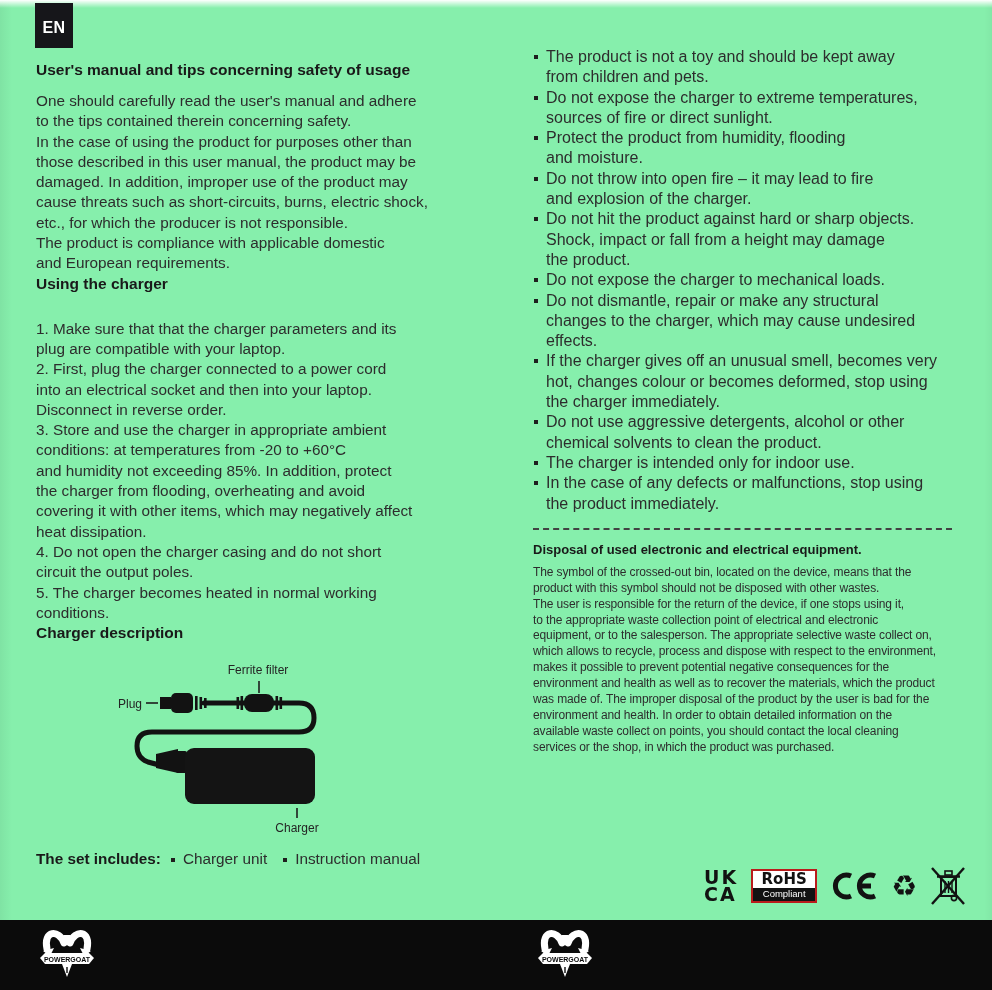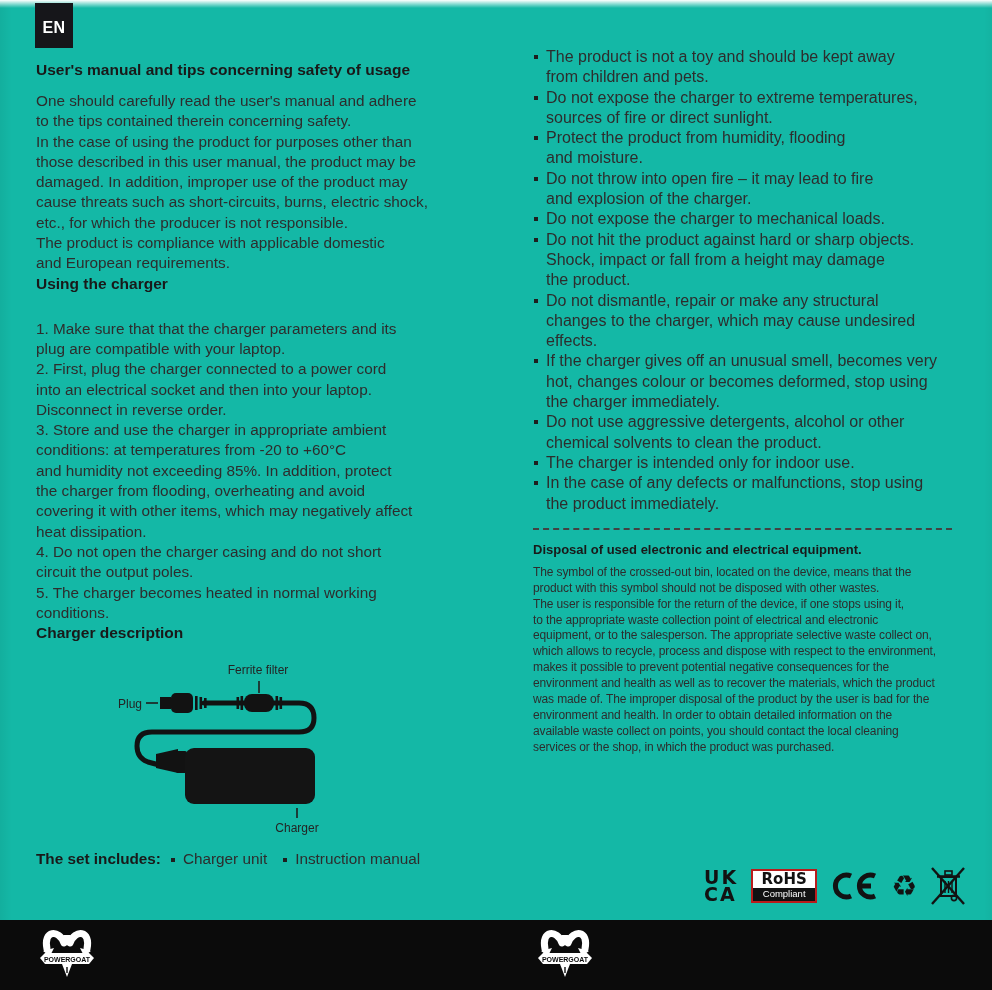--- a/index.html
+++ b/index.html
@@ -1,18 +1,18 @@
 <!DOCTYPE html>
 <html><head>
 <meta charset="utf-8">
 <style>
   html,body { margin:0; padding:0; }
   .page {
     position:relative; width:992px; height:990px;
-    background:#14b8a6; overflow:hidden;
+    background:#86efac; overflow:hidden;
     font-family:"Liberation Sans", sans-serif; color:#2a2a2a;
   }
   .page::before{
     content:''; position:absolute; inset:0; pointer-events:none;
     background:
       linear-gradient(180deg, #ffffff 0px, rgba(255,255,255,0) 8px),
       linear-gradient(90deg, rgba(0,0,0,0.05) 0px, rgba(0,0,0,0) 12px),
       linear-gradient(270deg, rgba(0,0,0,0.03) 0px, rgba(0,0,0,0) 8px);
   }
   .badge-en{
@@ -173,28 +173,28 @@
         </div>
 
         <div class="bullet-row">
           <span class="bullet-sq"></span>
           <span class="bullet-text">Do not throw into open fire – it may lead to fire
 and explosion of the charger.</span>
         </div>
 
         <div class="bullet-row">
           <span class="bullet-sq"></span>
-          <span class="bullet-text">Do not expose the charger to mechanical loads.</span>
-        </div>
-
-        <div class="bullet-row">
-          <span class="bullet-sq"></span>
           <span class="bullet-text">Do not hit the product against hard or sharp objects.
 Shock, impact or fall from a height may damage
 the product.</span>
+        </div>
+
+        <div class="bullet-row">
+          <span class="bullet-sq"></span>
+          <span class="bullet-text">Do not expose the charger to mechanical loads.</span>
         </div>
 
         <div class="bullet-row">
           <span class="bullet-sq"></span>
           <span class="bullet-text">Do not dismantle, repair or make any structural
 changes to the charger, which may cause undesired
 effects.</span>
         </div>
 
         <div class="bullet-row">

